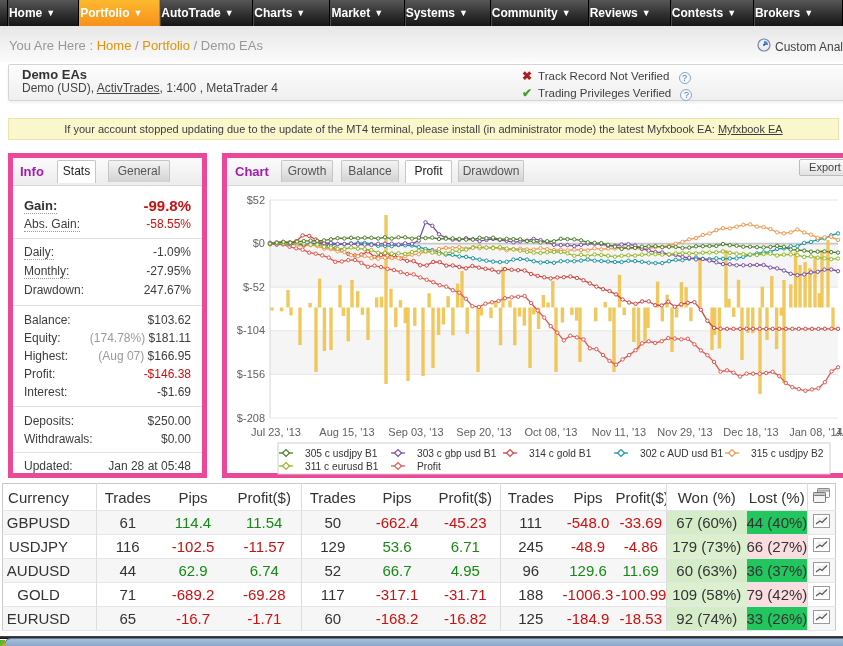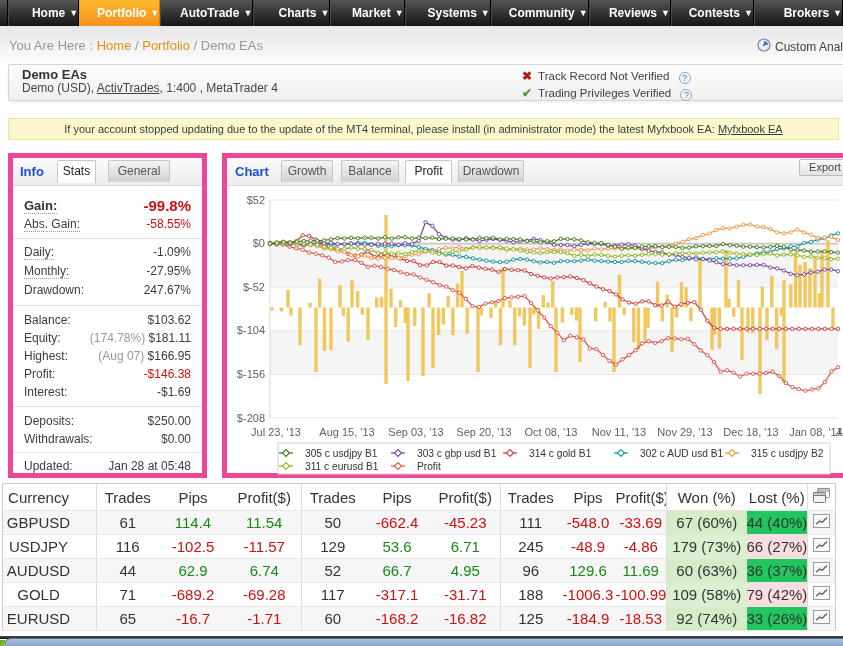--- a/index.html
+++ b/index.html
@@ -1,35 +1,35 @@
 <!DOCTYPE html>
 <html><head><meta charset="utf-8"><style>
 *{margin:0;padding:0;box-sizing:border-box}
 html,body{width:843px;height:646px;overflow:hidden;background:#fff;font-family:"Liberation Sans",sans-serif;position:relative}
 .nav{position:absolute;left:0;top:0;width:843px;height:26px;background:linear-gradient(#575757,#303030 55%,#161616);display:flex}
-.nav .it{height:44px;line-height:26px;color:#fff;font-size:12px;font-weight:bold;text-align:right;border-right:1px solid #000;border-left:1px solid #4a4a4a;white-space:nowrap}
+.nav .it{height:44px;line-height:26px;color:#fff;font-size:12px;font-weight:bold;text-align:left;border-right:1px solid #000;border-left:1px solid #4a4a4a;white-space:nowrap}
 .nav .it:first-child{border-left:none}
 .nav .it.act{background:linear-gradient(#fdb92e,#f7941e 55%,#ef8604);border-left:1px solid #f9a21a;border-right:1px solid #d87d00}
 .nav .arr{display:inline-block;font-size:9px;vertical-align:1px;margin-left:4px}
 .crumbbar{position:absolute;left:0;top:26px;width:843px;height:36px;background:linear-gradient(#e7e7e7,#fbfbfb)}
 .crumb{position:absolute;left:9px;top:38px;font-size:13px;color:#979797}
 .crumb a{color:#e0920f;text-decoration:none}
 .custom{position:absolute;left:775px;top:40px;font-size:12px;color:#444;white-space:nowrap}
 .clockico{position:absolute;left:757px;top:38px;width:14px;height:14px}
 .headbox{position:absolute;left:8px;top:64px;width:850px;height:37px;border:1px solid #d4d4d4;border-radius:2px;background:linear-gradient(#fdfdfd,#efefef);box-shadow:0 2px 3px rgba(0,0,0,0.06)}
 .hb-title{position:absolute;left:13px;top:2px;font-size:13px;font-weight:bold;color:#333}
 .hb-sub{position:absolute;left:13px;top:16px;font-size:12px;color:#444}
 .hb-sub u{text-decoration:underline}
 .verif{position:absolute;font-size:11.5px;color:#3e3e3e;white-space:nowrap}
 .vx{color:#b01c1c;font-weight:bold;font-size:12px;margin-right:6px}
 .vc{color:#3f9e24;font-weight:bold;font-size:12px;margin-right:6px}
 .qm{display:inline-block;width:12px;height:12px;border:1px solid #8aa6cc;border-radius:50%;color:#4a7ab5;font-size:9px;line-height:11px;text-align:center;margin-left:6px;vertical-align:-1px;background:#f4f8fd}
 .notice{position:absolute;left:8px;top:118px;width:831px;height:22px;background:#fbf7cd;border:1px solid #ebe3a9;font-size:11px;color:#3c3c3c;text-align:center;line-height:21px}
 .notice u{text-decoration:underline}
-.biglabel{font-size:13px;font-weight:bold;color:#1d4ed8;position:absolute;top:4px;z-index:6}
+.biglabel{font-size:13px;font-weight:bold;color:#a21caf;position:absolute;top:4px;z-index:6}
 .tab{position:absolute;top:0;height:22px;z-index:4;line-height:21px;font-size:12px;color:#555;text-align:center;border:1px solid #c6c6c6;border-bottom:none;border-radius:2px 2px 0 0;background:linear-gradient(#f4f4f4,#d2d2d2)}
 .tab.on{background:#fff;color:#222;height:23px;z-index:5}
 .panel{position:absolute;background:#fff;border:5px solid #ec4899}
 .phead{position:absolute;left:0;top:0;width:100%;height:28px;background:linear-gradient(#fbfbfb,#ececec);border-bottom:1px solid #d8d8d8}
 .lrow{height:19px;line-height:19px;font-size:12px;color:#3c3c3c;padding:0 11px;position:relative}
 .lrow2{height:18px;line-height:18px;font-size:12px;color:#3c3c3c;padding:0 11px;position:relative}
 .lrow .val,.lrow2 .val{position:absolute;right:11px;top:0}
 .dotu{border-bottom:1px dotted #999}
 .sep{border-top:1px solid #e2e2e2;margin:5px 0}
 .red{color:#cc0f0f}

